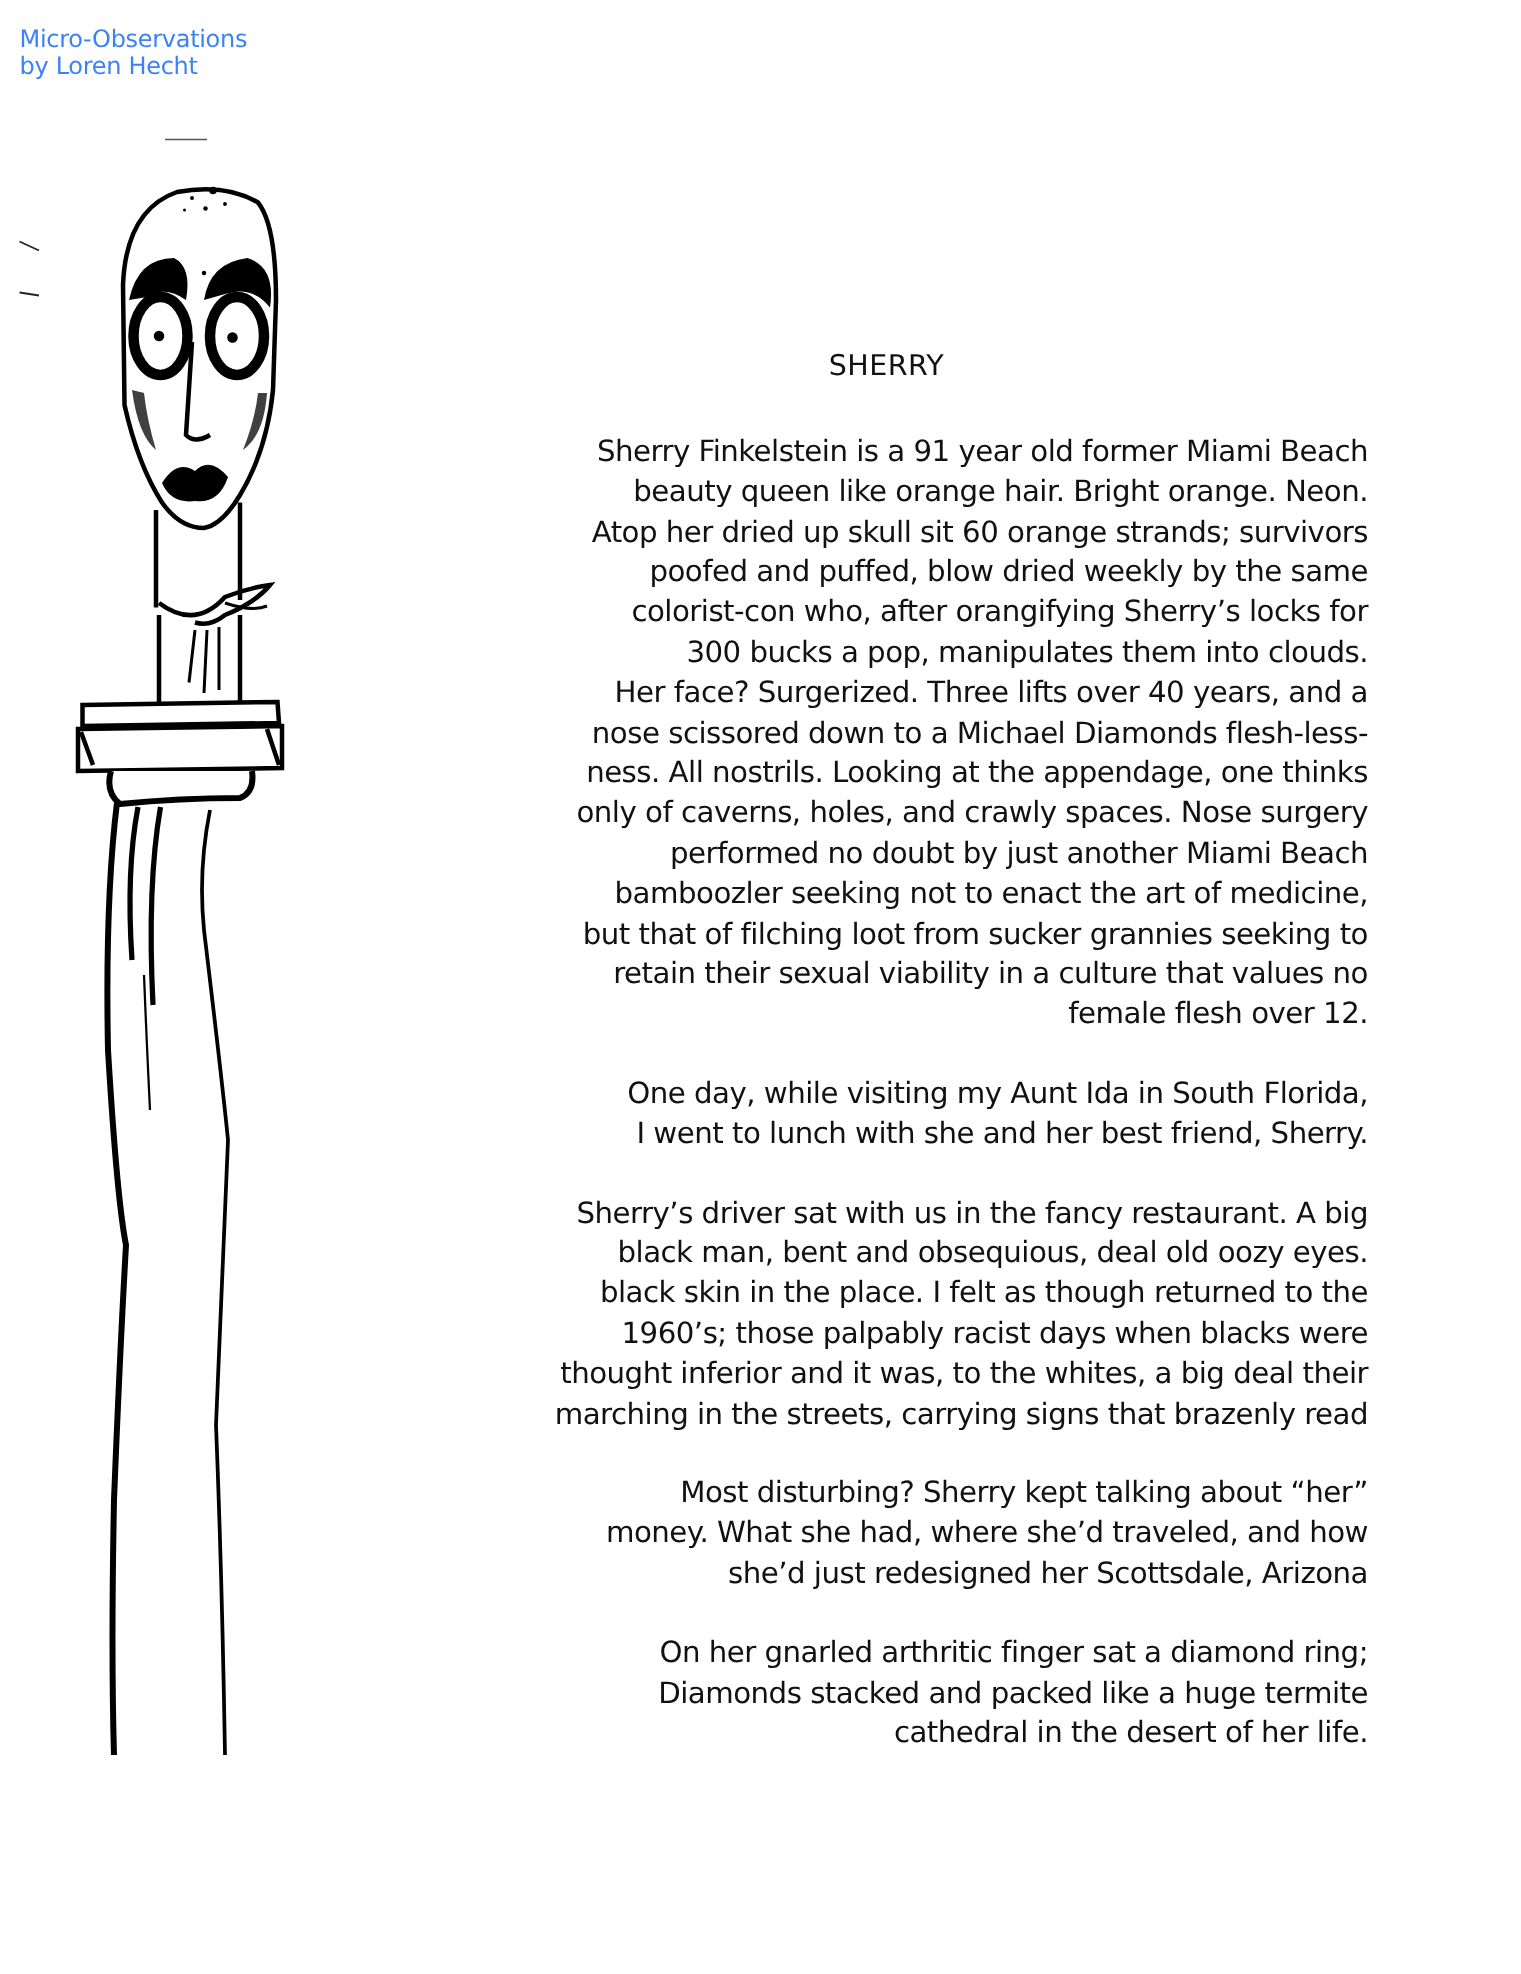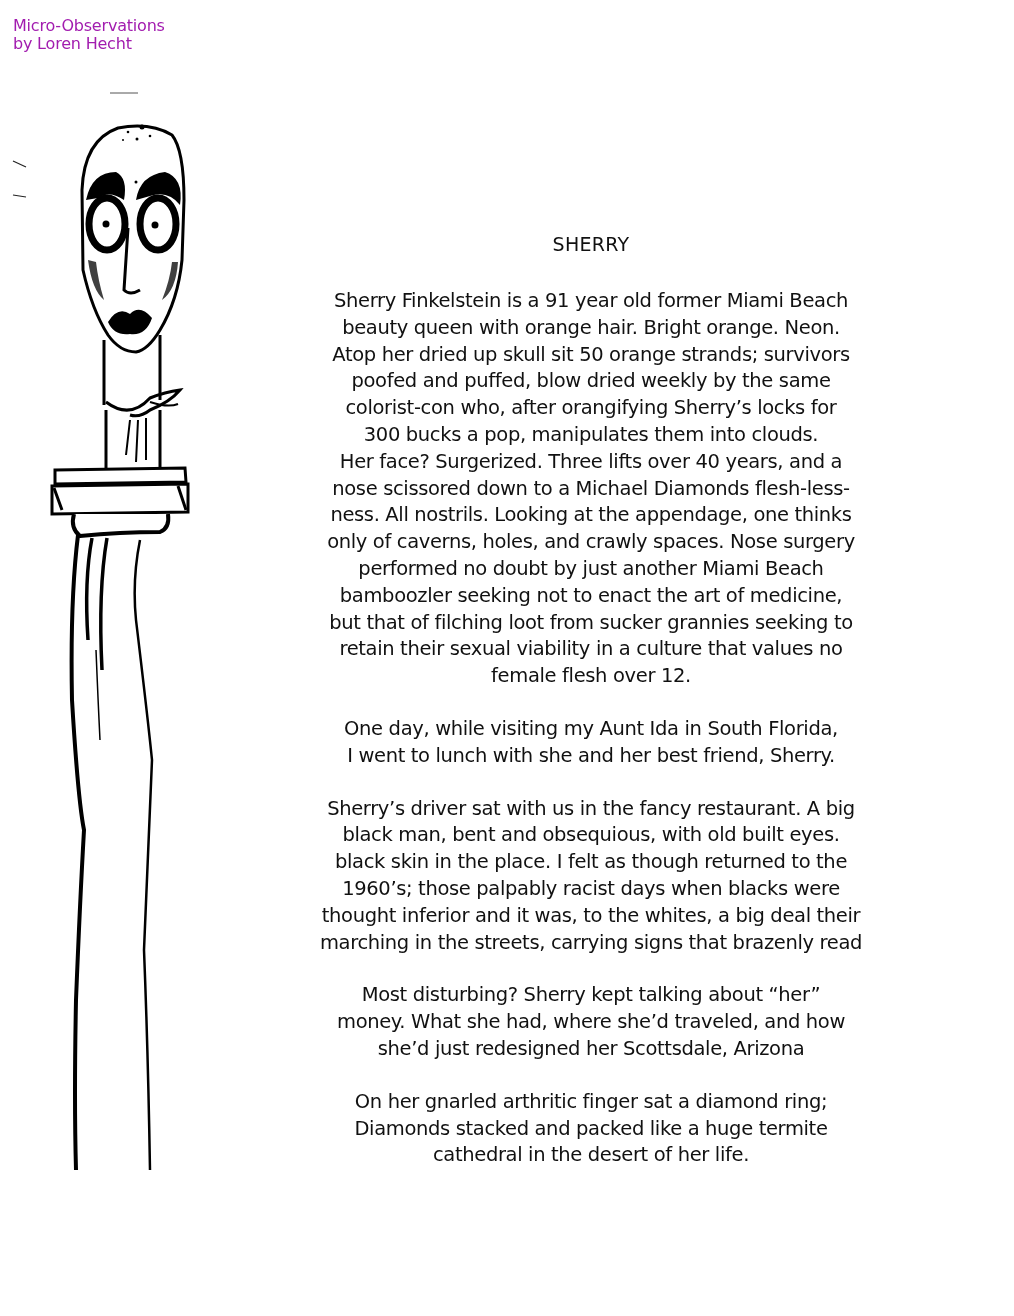--- a/index.html
+++ b/index.html
@@ -2,35 +2,35 @@
 <html><head>
 <meta charset="utf-8">
 <style>
   html, body { margin: 0; padding: 0; background: #ffffff; }
   body {
     width: 1014px; height: 1316px; position: relative; overflow: hidden;
     font-family: "DejaVu Sans", sans-serif; color: #111111;
   }
   .header {
     position: absolute; left: 13px; top: 17px;
-    font-size: 16px; line-height: 18px; color: #a21caf;
+    font-size: 16px; line-height: 18px; color: #3b82f6;
     font-family: "DejaVu Sans", sans-serif; letter-spacing: -0.2px;
   }
   .header div { white-space: nowrap; }
   .illustration { position: absolute; left: 0; top: 80px; width: 220px; height: 1100px; }
   .article {
     position: absolute; left: 270px; top: 204px; width: 642px;
     text-align: center;
     margin-top: 28px;
   }
   .title {
     font-size: 19px; line-height: 24px; margin: 0 0 32px 0; font-weight: normal;
     letter-spacing: 0.3px;
   }
-  .para { margin: 0 0 26px 0; }
+  .para { margin: 0 0 26px 0; text-align: right; }
   .line {
     display: block; font-size: 19.5px; line-height: 26.8px; white-space: nowrap;
     letter-spacing: -0.35px;
   }
 </style>
 </head>
 <body>
 
 <div class="header">
   <div>Micro-Observations</div>
@@ -91,22 +91,22 @@
     <path d="M107 538 Q98 590 102 670" fill="none" stroke="#000" stroke-width="3.5"></path>
     <path d="M96 650 Q98 700 100 740" fill="none" stroke="#000" stroke-width="1.5"></path>
   </svg>
 </div>
 
 <div class="article">
   <div class="title">SHERRY</div>
 
   <div class="para">
     <span class="line">Sherry Finkelstein is a 91 year old former Miami Beach</span>
-    <span class="line">beauty queen with orange hair. Bright orange. Neon.</span>
-    <span class="line">Atop her dried up skull sit 50 orange strands; survivors</span>
+    <span class="line">beauty queen like orange hair. Bright orange. Neon.</span>
+    <span class="line">Atop her dried up skull sit 60 orange strands; survivors</span>
     <span class="line">poofed and puffed, blow dried weekly by the same</span>
     <span class="line">colorist-con who, after orangifying Sherry’s locks for</span>
     <span class="line">300 bucks a pop, manipulates them into clouds.</span>
     <span class="line">Her face? Surgerized. Three lifts over 40 years, and a</span>
     <span class="line">nose scissored down to a Michael Diamonds flesh-less-</span>
     <span class="line">ness. All nostrils. Looking at the appendage, one thinks</span>
     <span class="line">only of caverns, holes, and crawly spaces. Nose surgery</span>
     <span class="line">performed no doubt by just another Miami Beach</span>
     <span class="line">bamboozler seeking not to enact the art of medicine,</span>
     <span class="line">but that of filching loot from sucker grannies seeking to</span>
@@ -114,21 +114,21 @@
     <span class="line">female flesh over 12.</span>
   </div>
 
   <div class="para">
     <span class="line">One day, while visiting my Aunt Ida in South Florida,</span>
     <span class="line">I went to lunch with she and her best friend, Sherry.</span>
   </div>
 
   <div class="para">
     <span class="line">Sherry’s driver sat with us in the fancy restaurant. A big</span>
-    <span class="line">black man, bent and obsequious, with old built eyes.</span>
+    <span class="line">black man, bent and obsequious, deal old oozy eyes.</span>
     <span class="line">black skin in the place. I felt as though returned to the</span>
     <span class="line">1960’s; those palpably racist days when blacks were</span>
     <span class="line">thought inferior and it was, to the whites, a big deal their</span>
     <span class="line">marching in the streets, carrying signs that brazenly read</span>
   </div>
 
   <div class="para">
     <span class="line">Most disturbing? Sherry kept talking about “her”</span>
     <span class="line">money. What she had, where she’d traveled, and how</span>
     <span class="line">she’d just redesigned her Scottsdale, Arizona</span>

